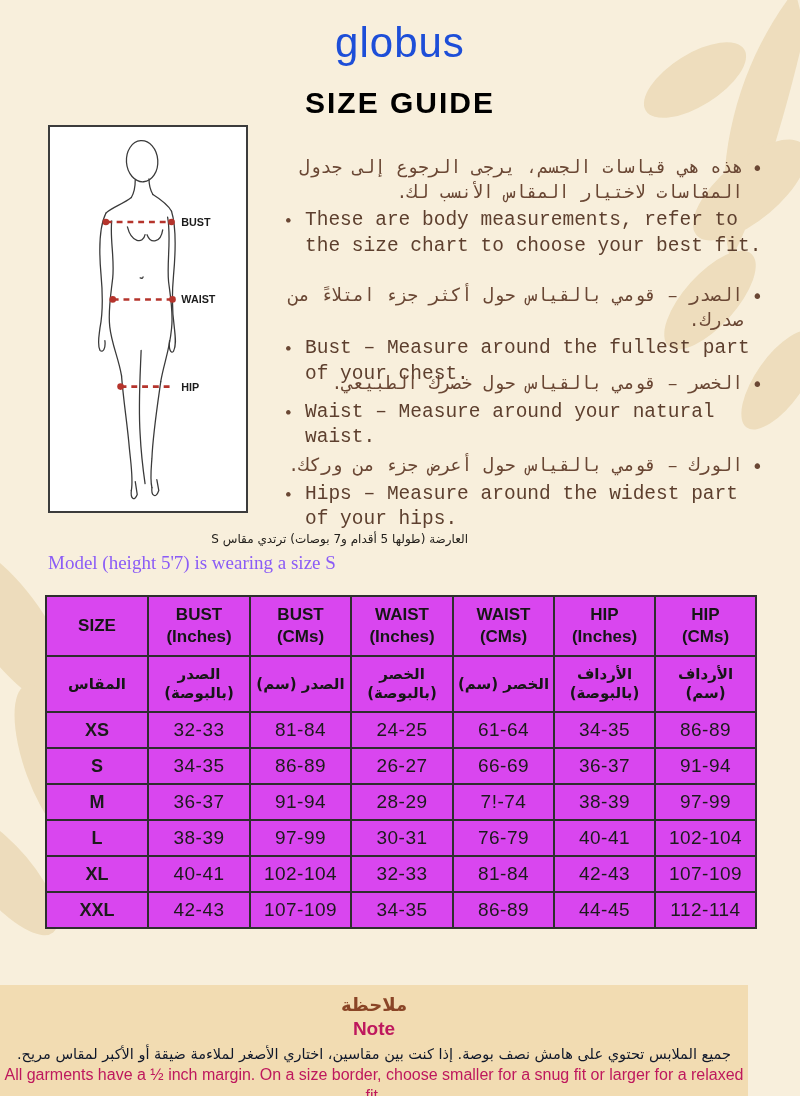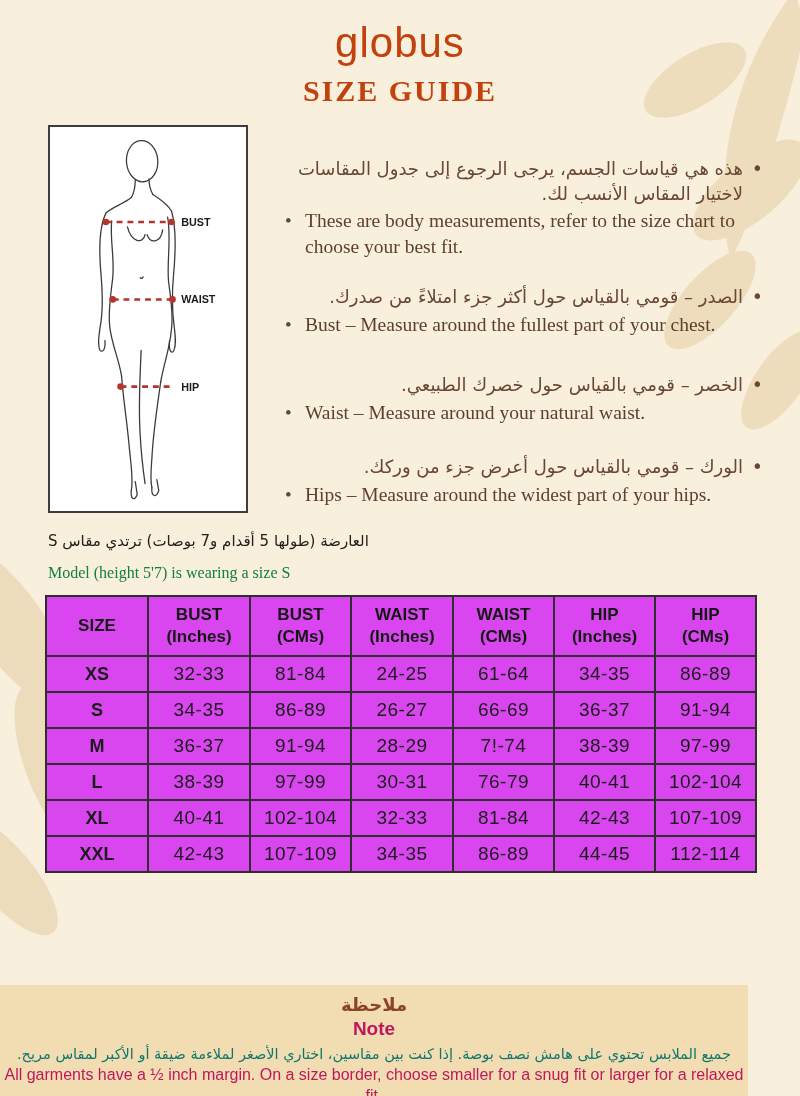--- a/index.html
+++ b/index.html
@@ -12,55 +12,55 @@
     font-family: "Liberation Sans", sans-serif;
     color: #1e1e1e;
   }
   .deco { position: absolute; pointer-events: none; }
   .deco-top-right { top: 0; right: 0; }
   .deco-left { left: 0; top: 535px; }
 
   
   .header { position: absolute; top: 22px; left: 0; width: 100%; text-align: center; }
   .logo {
-    font-size: 42px; font-weight: 400; color: #c2410c;
+    font-size: 42px; font-weight: 400; color: #1d4ed8;
     letter-spacing: 1px; line-height: 1;
   }
   .guide-title {
-    margin-top: 12px; font-size: 30px; font-weight: bold;
-    color: #c2410c; letter-spacing: 2px; line-height: 1; font-family: Liberation Serif, serif;
+    margin-top: 24px; font-size: 30px; font-weight: bold;
+    color: #000000; letter-spacing: 2px; line-height: 1;
   }
 
   
   .figure-box {
     position: absolute; left: 48px; top: 125px;
     width: 200px; height: 388px;
     background: #ffffff; border: 2px solid #3c3c3c;
     box-sizing: border-box;
   }
   .figure-box svg { display: block; width: 100%; height: 100%; }
 
   
   .bullets { position: absolute; left: 285px; top: 156px; width: 478px; }
   .bullet-group { position: absolute; left: 0; width: 100%; }
   .g1 { top: 0; } .g2 { top: 128px; } .g3 { top: 216px; } .g4 { top: 298px; }
   .b-line { display: flex; align-items: flex-start; }
   .b-line .dot { width: 20px; flex: 0 0 20px; font-size: 19px; line-height: 1.35; color: #6a4734; }
-  .b-line .txt { flex: 1; }
+  .b-line .txt { flex: 1; font-family: Liberation Mono, monospace; }
   .b-ar { direction: rtl; text-align: right; color: #6a4734;
           font-family: "DejaVu Sans", sans-serif; font-size: 18px; line-height: 1.4; }
   .b-en { direction: ltr; text-align: left; color: #5d3f2e; margin-top: 2px;
           font-family: "Liberation Serif", serif; font-size: 19.5px; line-height: 1.3; }
 
   
   .caption { position: absolute; left: 48px; top: 531px; width: 420px; }
-  .caption .cap-ar { direction: rtl; text-align: left; color: #23201c;
-                     font-family: "DejaVu Sans", sans-serif; font-size: 15px; line-height: 1.35; }
-  .caption .cap-en { color: #15803d; font-family: "Liberation Serif", serif;
-                     font-size: 16px; line-height: 1.3; margin-top: 12px; }
+  .caption .cap-ar { direction: rtl; text-align: right; color: #23201c;
+                     font-family: "DejaVu Sans", sans-serif; font-size: 12px; line-height: 1.35; }
+  .caption .cap-en { color: #8b5cf6; font-family: "Liberation Serif", serif;
+                     font-size: 19px; line-height: 1.3; margin-top: 4px; }
 
   
   .size-table-wrap { position: absolute; left: 45px; top: 595px; }
   table.size-table {
     border-collapse: collapse; table-layout: fixed; width: 710px;
     background: #d946ef;
   }
   table.size-table th, table.size-table td {
     border: 2px solid #2e2e2e; text-align: center; vertical-align: middle;
     white-space: pre-line; padding: 0 2px; box-sizing: border-box;
@@ -72,21 +72,21 @@
   tr.data-row td.size-cell { font-weight: bold; font-size: 18px; letter-spacing: 0; }
 
   
   .note-band {
     position: absolute; left: 0; top: 985px; width: 748px; height: 111px;
     background: #f2dcb2; text-align: center;
   }
   .note-heading-ar { margin-top: 9px; font-size: 18px; font-weight: bold; color: #8a4526;
                      font-family: "DejaVu Sans", sans-serif; line-height: 1.25; }
   .note-heading-en { font-size: 19px; font-weight: bold; color: #be185d; line-height: 1.3; }
-  .note-body-ar { margin-top: 3px; direction: rtl; font-size: 14.5px; color: #0f766e;
+  .note-body-ar { margin-top: 3px; direction: rtl; font-size: 14.5px; color: #0f172a;
                   font-family: "DejaVu Sans", sans-serif; line-height: 1.45; }
   .note-body-en { font-size: 16px; color: #be185d; line-height: 1.3; }
 </style>
 </head>
 <body>
 
 <div class="page">
 
   <svg class="deco deco-top-right" width="210" height="470" viewBox="0 0 210 470">
     <g fill="#ecdbb9" opacity="0.9">
@@ -231,20 +231,32 @@
 (CMs)</th>
           <th>WAIST
 (Inches)</th>
           <th>WAIST
 (CMs)</th>
           <th>HIP
 (Inches)</th>
           <th>HIP
 (CMs)</th>
         </tr>
+        <tr class="hdr-ar" dir="rtl">
+          <th dir="rtl">المقاس</th>
+          <th dir="rtl">الصدر
+(بالبوصة)</th>
+          <th dir="rtl">الصدر (سم)</th>
+          <th dir="rtl">الخصر
+(بالبوصة)</th>
+          <th dir="rtl">الخصر (سم)</th>
+          <th dir="rtl">الأرداف
+(بالبوصة)</th>
+          <th dir="rtl">الأرداف (سم)</th>
+        </tr>
       </thead>
       <tbody>
         <tr class="data-row">
           <td class="size-cell">XS</td>
           <td>32-33</td>
           <td>81-84</td>
           <td>24-25</td>
           <td>61-64</td>
           <td>34-35</td>
           <td>86-89</td>

